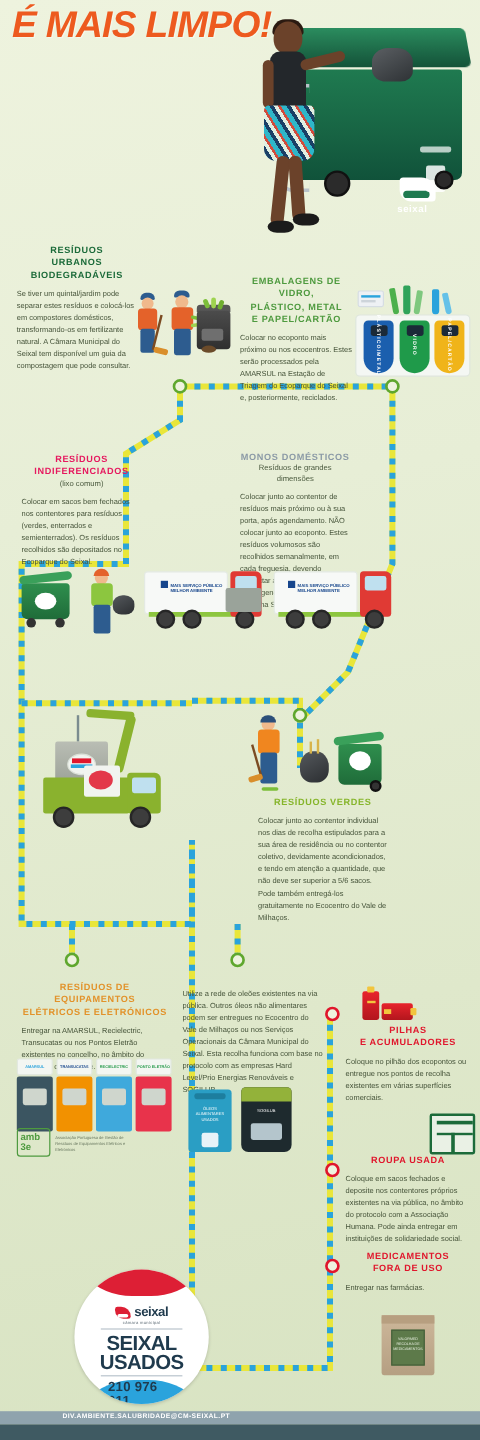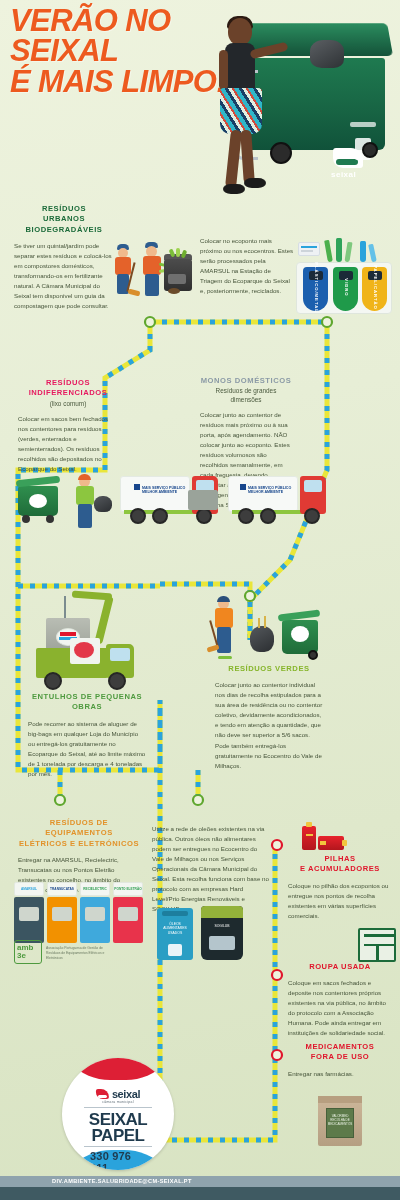--- a/index.html
+++ b/index.html
@@ -211,21 +211,20 @@
   .foot-dark { position:absolute; left:0; top:1187px; width:400px; height:13px;
     background:#3f5a62; }
 </style>
 </head>
 <body>
 
 <div id="stage">
 
   <div class="hero">
     <div class="hero-ttl">
-      <span>VERÃO NO SEIXAL</span>
       <span class="l2">É MAIS LIMPO!</span>
     </div>
 
     <div class="photo">
       <div class="bin-lid"></div>
       <div class="bin-body">
         <div class="bin-logo"></div>
         <div class="bin-word">seixal</div>
         <div class="bin-bar"></div>
         <div class="bin-badge"></div>
@@ -317,20 +316,23 @@
         background:#6f6f6f; border-radius:2px;"></div>
       <div style="position:absolute; left:58px; top:11px; width:4px; height:8px; background:#7cbf3a; border-radius:2px; transform:rotate(-22deg);"></div>
       <div style="position:absolute; left:64px; top:10px; width:4px; height:9px; background:#9ed34f; border-radius:2px;"></div>
       <div style="position:absolute; left:70px; top:12px; width:4px; height:8px; background:#6fae2f; border-radius:2px; transform:rotate(20deg);"></div>
       <div style="position:absolute; left:56px; top:50px; width:12px; height:6px;
         background:#6b4b2a; border-radius:50%;"></div>
     </div>
   </div>
 
   <div class="blk" style="left:200px; top:230px; width:94px;">
+    <h3 class="g-mid" style="white-space:pre-line">EMBALAGENS DE VIDRO,
+PLÁSTICO, METAL
+E PAPEL/CARTÃO</h3>
     <p class="body tleft">Colocar no ecoponto mais próximo ou nos ecocentros. Estes serão processados pela AMARSUL na Estação de Triagem do Ecoparque do Seixal e, posteriormente, reciclados.</p>
   </div>
   <div class="ill" style="left:296px; top:238px; width:100px; height:78px;">
     <div style="position:absolute; left:2px; top:4px; width:22px; height:14px;
       background:#eef1f4; border:1px solid #d6dde3; border-radius:2px;">
       <div style="position:absolute; left:2px; top:3px; width:16px; height:2px; background:#2aa3dc;"></div>
       <div style="position:absolute; left:2px; top:7px; width:12px; height:2px; background:#cdd4da;"></div>
     </div>
     <div style="position:absolute; left:30px; top:2px; width:5px; height:22px;
       background:#4cb04c; border-radius:2px 2px 4px 4px; transform:rotate(-10deg);"></div>
@@ -435,25 +437,20 @@
       background:#8ab22e; border-radius:2px;"></div>
     <div style="position:absolute; left:48px; top:46px; width:30px; height:26px;
       background:#f1f4ef; border-radius:2px;"></div>
     <div style="position:absolute; left:52px; top:50px; width:20px; height:16px;
       background:#e0162c; border-radius:50%; opacity:.85;"></div>
     <div class="tr-cab" style="left:84px; top:52px; width:28px; height:34px; background:#8ab22e;"></div>
     <div class="tr-win" style="left:88px; top:56px; width:20px; height:13px;"></div>
     <div class="tr-wheel" style="left:22px; top:80px; width:18px; height:18px;"></div>
     <div class="tr-wheel" style="left:86px; top:80px; width:18px; height:18px;"></div>
   </div>
-  <div class="blk" style="left:28px; top:692px; width:118px;">
-    <h3 class="g-mid" style="white-space:pre-line">ENTULHOS DE PEQUENAS
-OBRAS</h3>
-    <p class="body tleft">Pode recorrer ao sistema de aluguer de big-bags em qualquer Loja do Município ou entregá-los gratuitamente no Ecoparque do Seixal, até ao limite máximo de 1 tonelada por descarga e 4 toneladas por mês.</p>
-  </div>
 
   <div class="ill" style="left:208px; top:596px; width:120px; height:70px;">
     <div class="fig" style="left:4px; top:2px; width:24px; height:62px;">
       <div class="f-head" style="left:6px; top:0; width:11px; height:11px; background:#f0b98c;"></div>
       <div style="position:absolute; left:5px; top:-2px; width:13px; height:6px; background:#2b4f7a; border-radius:6px 6px 0 0;"></div>
       <div class="f-body" style="left:3px; top:10px; width:18px; height:20px; background:#f0861f;"></div>
       <div class="f-legs" style="left:5px; top:29px; width:14px; height:26px;"></div>
       <div class="broom-h" style="left:1px; top:22px; height:28px; transform:rotate(-16deg);"></div>
       <div class="broom-b" style="left:-5px; top:48px; width:12px; height:5px; transform:rotate(-16deg);"></div>
       <div style="position:absolute; left:6px; top:58px; width:14px; height:3px; background:#7cbf3a; border-radius:2px;"></div>
@@ -568,23 +565,23 @@
     <div class="cap-red"></div>
     <div class="cap-blue"></div>
     <div class="slogo">
       <div class="sl-mark"></div>
       <div class="sl-word">seixal</div>
     </div>
     <div class="sl-tag">câmara municipal</div>
     <div class="rule" style="top:49px;"></div>
     <div class="big">
       <span>SEIXAL</span><br>
-      <span>PAPEL</span>
+      <span>USADOS</span>
     </div>
     <div class="rule" style="top:88px;"></div>
-    <div class="phone">330 976 011</div>
+    <div class="phone">210 976 011</div>
   </div>
 
   <div class="foot-bar"></div>
   <div class="foot-mail">DIV.AMBIENTE.SALUBRIDADE@CM-SEIXAL.PT</div>
   <div class="foot-dark"></div>
 
 </div>
 
 </body></html>

